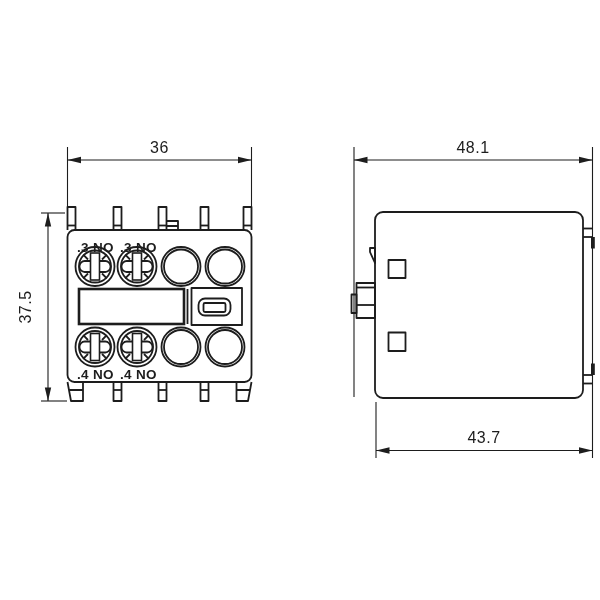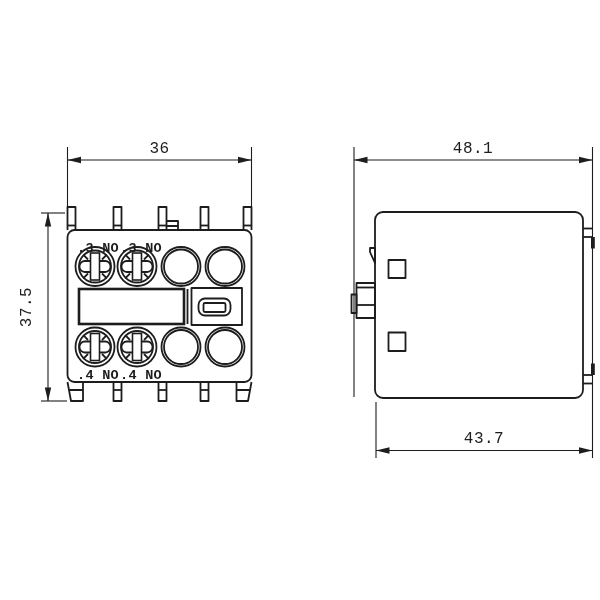--- a/index.html
+++ b/index.html
@@ -1,17 +1,17 @@
 <!DOCTYPE html>
 <html><head>
 <meta charset="utf-8">
 <style>
   html,body{margin:0;padding:0;background:#ffffff;}
   #canvas{position:relative;width:600px;height:600px;background:#ffffff;overflow:hidden;
-          font-family:Liberation Mono, monospace;}
+          font-family:Liberation Sans, sans-serif;}
   svg{display:block;}
   .ln{fill:none;stroke:#1d1d1d;stroke-width:1.8;stroke-linejoin:round;stroke-linecap:butt;}
   .thin{fill:none;stroke:#1d1d1d;stroke-width:1.1;}
   .thick{fill:none;stroke:#1d1d1d;stroke-width:2.6;}
   .arrow{fill:#1d1d1d;stroke:none;}
   .dimtext{fill:#1d1d1d;stroke:none;font-size:16px;font-weight:400;letter-spacing:.5px;}
   .lbl{fill:#1d1d1d;stroke:none;font-size:13.5px;font-weight:700;letter-spacing:.3px;}
   .slot{fill:#ffffff;stroke:#1d1d1d;stroke-width:1.6;}
   .bar{fill:#1d1d1d;stroke:none;}
 </style>

